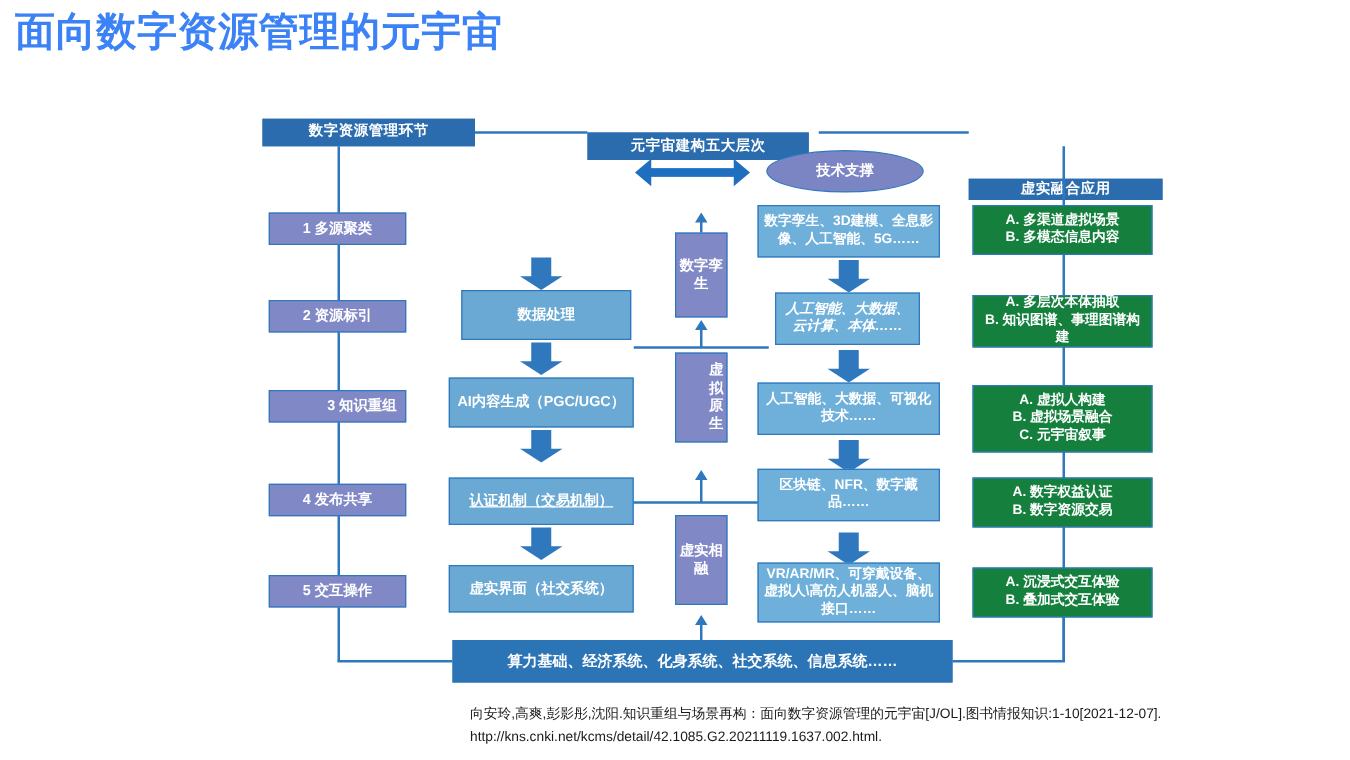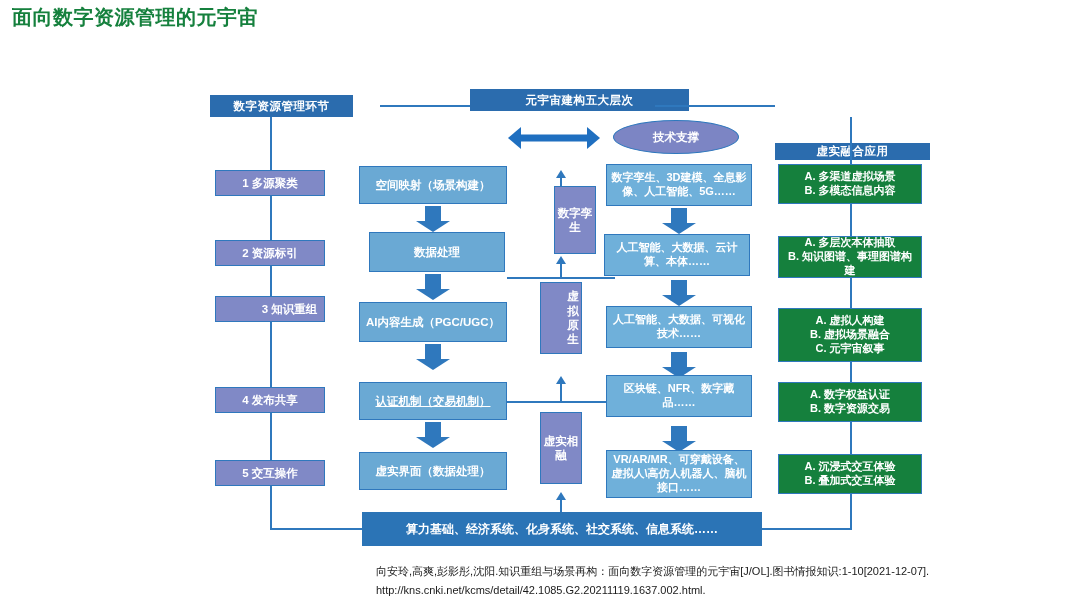--- a/index.html
+++ b/index.html
@@ -5,21 +5,21 @@
   html,body{margin:0;padding:0;}
   body{
     width:1080px;height:608px;background:#ffffff;overflow:hidden;
     font-family:"Liberation Sans","DejaVu Sans",sans-serif;
     -webkit-font-smoothing:antialiased;
   }
   #stage{position:relative;width:1080px;height:608px;}
 
   .title{
     position:absolute;left:12px;top:4px;
-    font-size:20px;font-weight:bold;color:#15803d;letter-spacing:.5px;
+    font-size:32px;font-weight:bold;color:#3b82f6;letter-spacing:.5px;
     white-space:nowrap;
   }
 
   
   .node{position:absolute;box-sizing:border-box;display:flex;align-items:center;justify-content:center;
         text-align:center;color:#ffffff;font-weight:bold;line-height:1.25;}
 
   
   .hdr{background:#2b6cae;border:1px solid #2b6cae;font-size:11.5px;letter-spacing:.5px;}
 
@@ -75,47 +75,46 @@
         line-height:1.75;font-family:"Liberation Sans","DejaVu Sans",sans-serif;}
   .cite div{white-space:nowrap;}
 </style>
 </head>
 <body>
 
 <div id="stage">
 
   <div class="title">面向数字资源管理的元宇宙</div>
 
-  <div class="node hdr" style="left:210px;top:95px;width:143px;height:22px;">数字资源管理环节</div>
-  <div class="node hdr" style="left:470px;top:89px;width:219px;height:22px;">元宇宙建构五大层次</div>
+  <div class="node hdr" style="left:210px;top:95px;width:170px;height:22px;font-family:Liberation Mono, monospace;">数字资源管理环节</div>
+  <div class="node hdr" style="left:470px;top:106px;width:177px;height:22px;">元宇宙建构五大层次</div>
   <div class="node hdr" style="left:775px;top:95px;width:155px;height:17px;margin-top:48px;">虚实融合应用</div>
 
   <div class="ln ln-h" style="left:380px;top:105px;width:90px;"></div>
   <div class="ln ln-h" style="left:655px;top:105px;width:120px;"></div>
 
   <div class="ln ln-v" style="left:270px;top:117px;height:412px;"></div>
   <div class="ln ln-v" style="left:850px;top:117px;height:412px;"></div>
 
   <div class="node ell" style="left:613px;top:120px;width:126px;height:34px;">技术支撑</div>
 
   <div class="dblarr" style="left:508px;top:126px;width:92px;height:23px;">
     <div class="lh"></div>
       <div class="bar"></div>
       <div class="rh"></div>
   </div>
 
   <div class="node pbox" style="left:215px;top:170px;width:110px;height:26px;">1 多源聚类</div>
   <div class="node pbox" style="left:215px;top:240px;width:110px;height:26px;">2 资源标引</div>
-  <div class="node pbox" style="left:215px;top:296px;width:110px;height:26px;padding-left:39px;">3 知识重组</div>
+  <div class="node pbox" style="left:215px;top:312px;width:110px;height:26px;padding-left:39px;">3 知识重组</div>
   <div class="node pbox" style="left:215px;top:387px;width:110px;height:26px;">4 发布共享</div>
   <div class="node pbox" style="left:215px;top:460px;width:110px;height:26px;">5 交互操作</div>
 
   <div class="ln ln-h" style="left:270px;top:528px;width:92px;"></div>
 
-  <div class="node lbox" style="left:359px;top:166px;width:148px;height:38px;">空间映射（场景构建）</div>
   <div class="darr" style="left:416px;top:206px;width:34px;height:26px;">
     <div class="stem" style="height:16px;"></div>
       <div class="head"></div>
   </div>
 
   <div class="node lbox" style="left:369px;top:232px;width:136px;height:40px;">数据处理</div>
   <div class="darr" style="left:416px;top:274px;width:34px;height:26px;">
     <div class="stem" style="height:16px;"></div>
       <div class="head"></div>
   </div>
@@ -125,23 +124,23 @@
     <div class="stem" style="height:16px;"></div>
       <div class="head"></div>
   </div>
 
   <div class="node lbox" style="left:359px;top:382px;width:148px;height:38px;text-decoration:underline;">认证机制（交易机制）</div>
   <div class="darr" style="left:416px;top:422px;width:34px;height:26px;">
     <div class="stem" style="height:16px;"></div>
       <div class="head"></div>
   </div>
 
-  <div class="node lbox" style="left:359px;top:452px;width:148px;height:38px;">虚实界面（数据处理）</div>
-
-  <div class="node nbox" style="left:540px;top:186px;width:42px;height:68px;margin-left:14px;">数字孪生</div>
+  <div class="node lbox" style="left:359px;top:452px;width:148px;height:38px;">虚实界面（社交系统）</div>
+
+  <div class="node nbox" style="left:540px;top:186px;width:42px;height:68px;">数字孪生</div>
   <div class="uarr" style="left:554px;top:170px;width:14px;height:16px;">
     <div class="head"></div>
       <div class="stem" style="height:10px;"></div>
   </div>
   <div class="uarr" style="left:554px;top:256px;width:14px;height:22px;">
     <div class="head"></div>
       <div class="stem" style="height:16px;"></div>
   </div>
   <div class="ln ln-h" style="left:507px;top:277px;width:108px;"></div>
 
@@ -157,21 +156,21 @@
     <div class="head"></div>
       <div class="stem" style="height:18px;"></div>
   </div>
 
   <div class="node tbox" style="left:606px;top:164px;width:146px;height:42px;">数字孪生、3D建模、全息影像、人工智能、5G……</div>
   <div class="darr" style="left:662px;top:208px;width:34px;height:26px;">
     <div class="stem" style="height:16px;"></div>
       <div class="head"></div>
   </div>
 
-  <div class="node tbox" style="left:604px;top:234px;width:146px;height:42px;">人工智能、大数据、云计算、本体……</div>
+  <div class="node tbox" style="left:620px;top:234px;width:116px;height:42px;font-style:italic;">人工智能、大数据、云计算、本体……</div>
   <div class="darr" style="left:662px;top:280px;width:34px;height:26px;">
     <div class="stem" style="height:16px;"></div>
       <div class="head"></div>
   </div>
 
   <div class="node tbox" style="left:606px;top:306px;width:146px;height:42px;">人工智能、大数据、可视化技术……</div>
   <div class="darr" style="left:662px;top:352px;width:34px;height:26px;">
     <div class="stem" style="height:16px;"></div>
       <div class="head"></div>
   </div>

